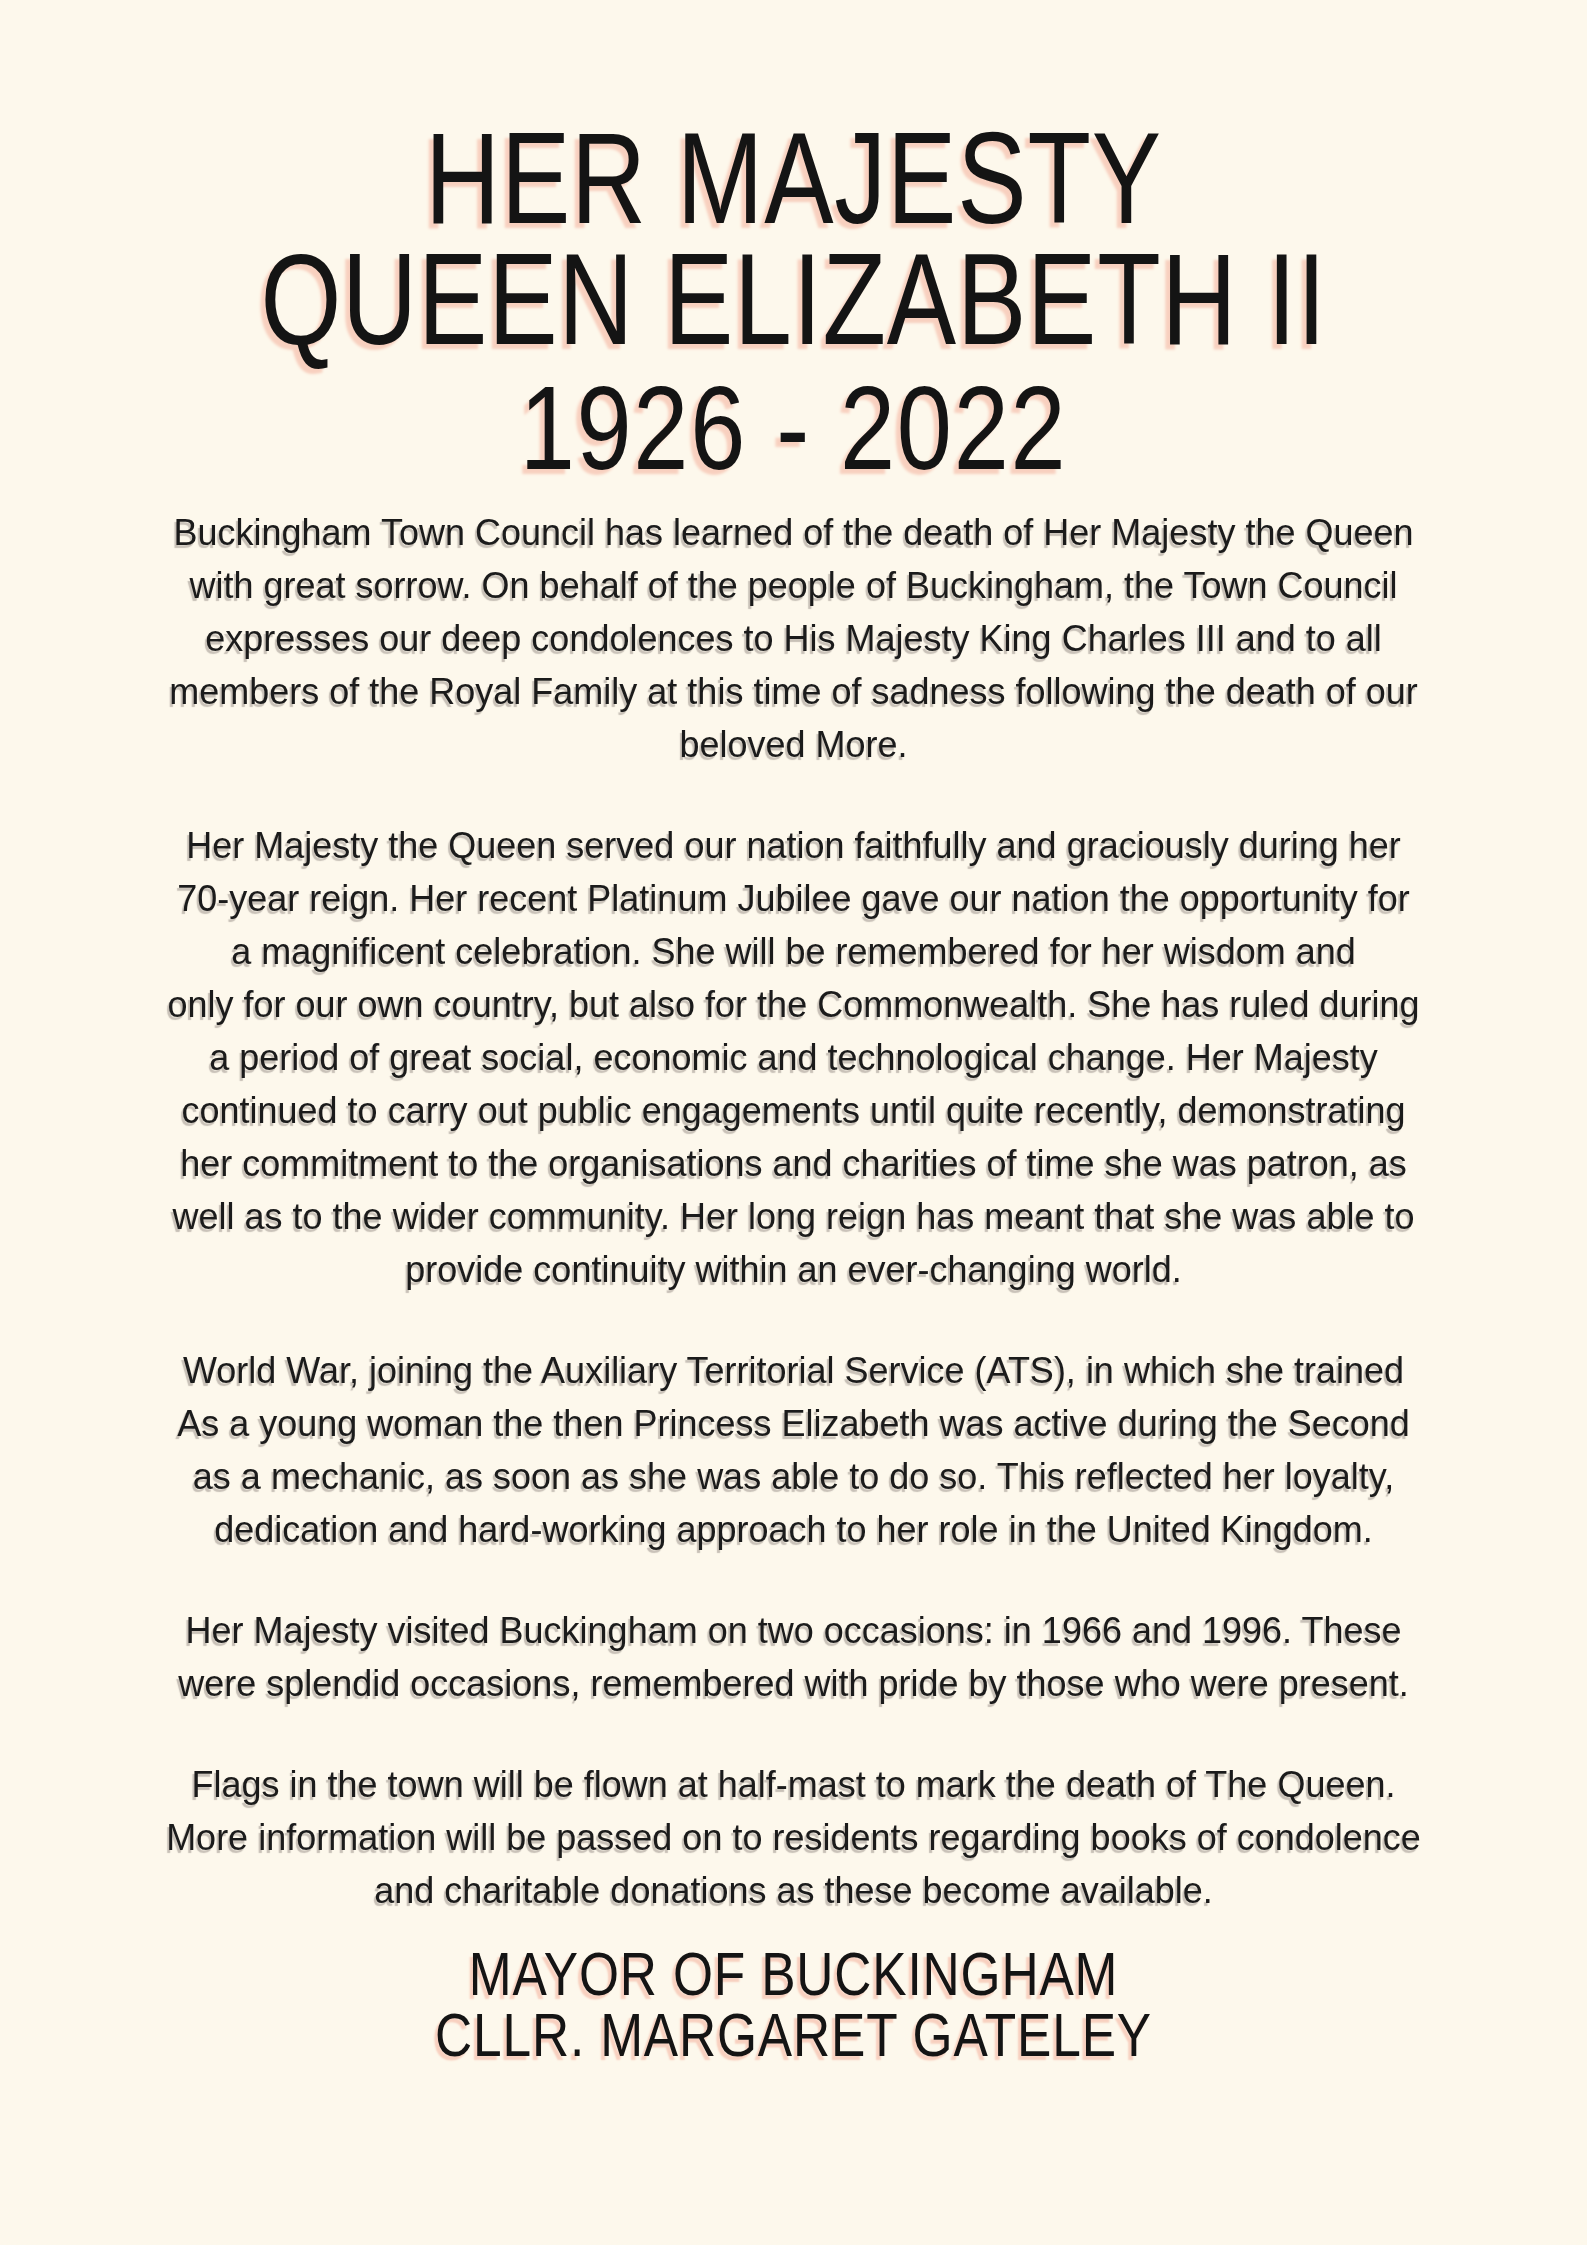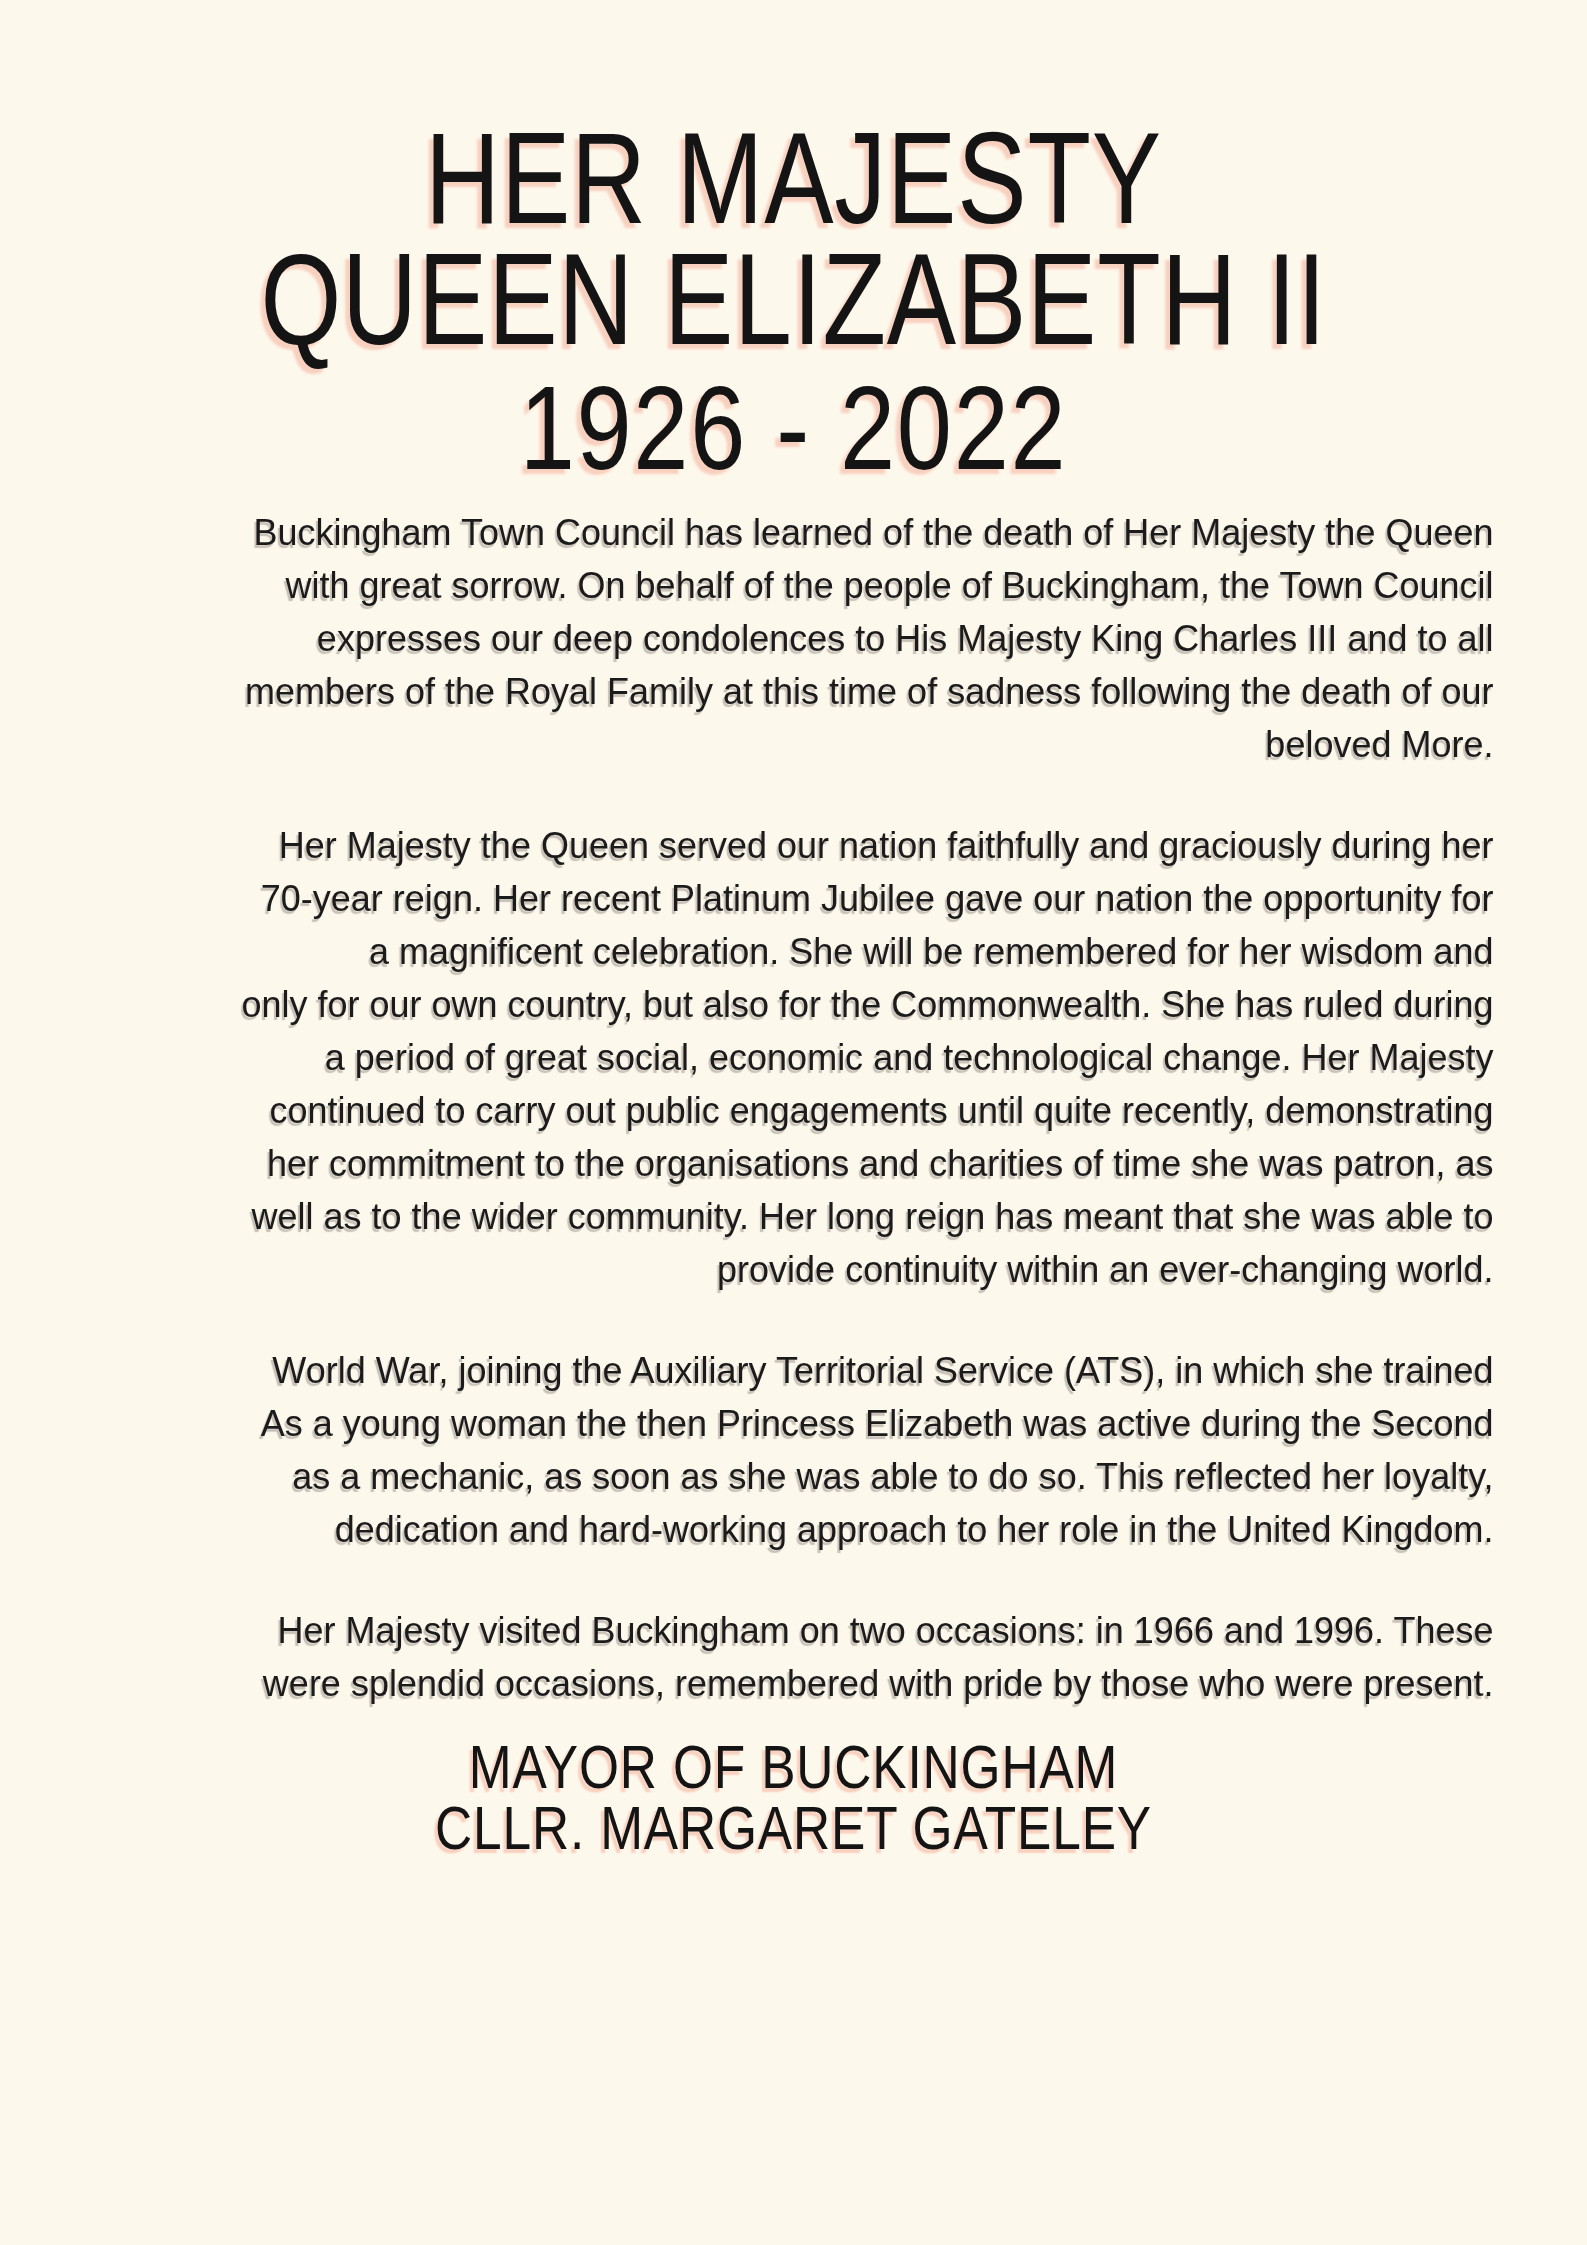--- a/index.html
+++ b/index.html
@@ -46,21 +46,21 @@
     letter-spacing:2px;
     white-space:nowrap;
     transform:scaleX(0.84);
     transform-origin:50% 50%;
     text-shadow:-6px 5px 3px var(--pink-shadow);
   }
   
   .body-text{
     width:1400px;
     margin:24px auto 12px;
-    text-align:right;
+    text-align:center;
   }
   .para{
     font-size:36px;
     line-height:53px;
     color:var(--ink);
     margin-bottom:48px;
     text-shadow:-2px 3px 1px rgba(112,102,96,0.38);
   }
   .para:last-child{margin-bottom:0;}
   .tline{white-space:nowrap;}
@@ -114,20 +114,25 @@
     <div class="para">
         <div class="tline">World War, joining the Auxiliary Territorial Service (ATS), in which she trained</div>
         <div class="tline">As a young woman the then Princess Elizabeth was active during the Second</div>
         <div class="tline">as a mechanic, as soon as she was able to do so. This reflected her loyalty,</div>
         <div class="tline">dedication and hard-working approach to her role in the United Kingdom.</div>
       </div>
     <div class="para">
         <div class="tline">Her Majesty visited Buckingham on two occasions: in 1966 and 1996. These</div>
         <div class="tline">were splendid occasions, remembered with pride by those who were present.</div>
       </div>
+    <div class="para">
+        <div class="tline">Flags in the town will be flown at half-mast to mark the death of The Queen.</div>
+        <div class="tline">More information will be passed on to residents regarding books of condolence</div>
+        <div class="tline">and charitable donations as these become available.</div>
+      </div>
   </main>
 
   <footer class="signature-block">
     <div class="sig-line">MAYOR OF BUCKINGHAM</div>
     <div class="sig-line">CLLR. MARGARET GATELEY</div>
   </footer>
 
 </div>
 
 </body></html>

